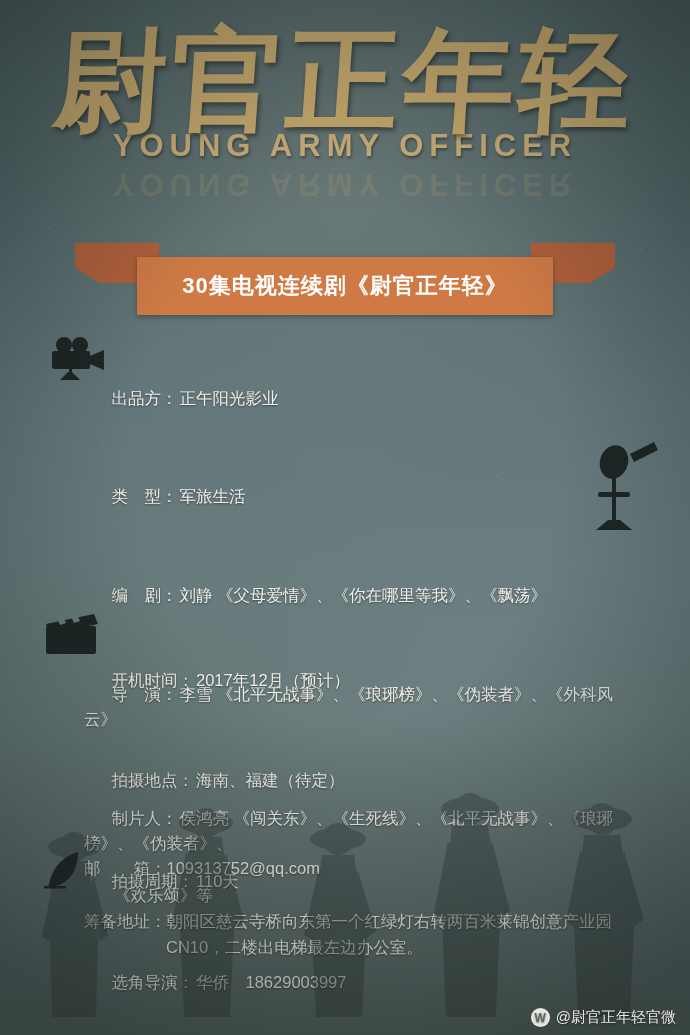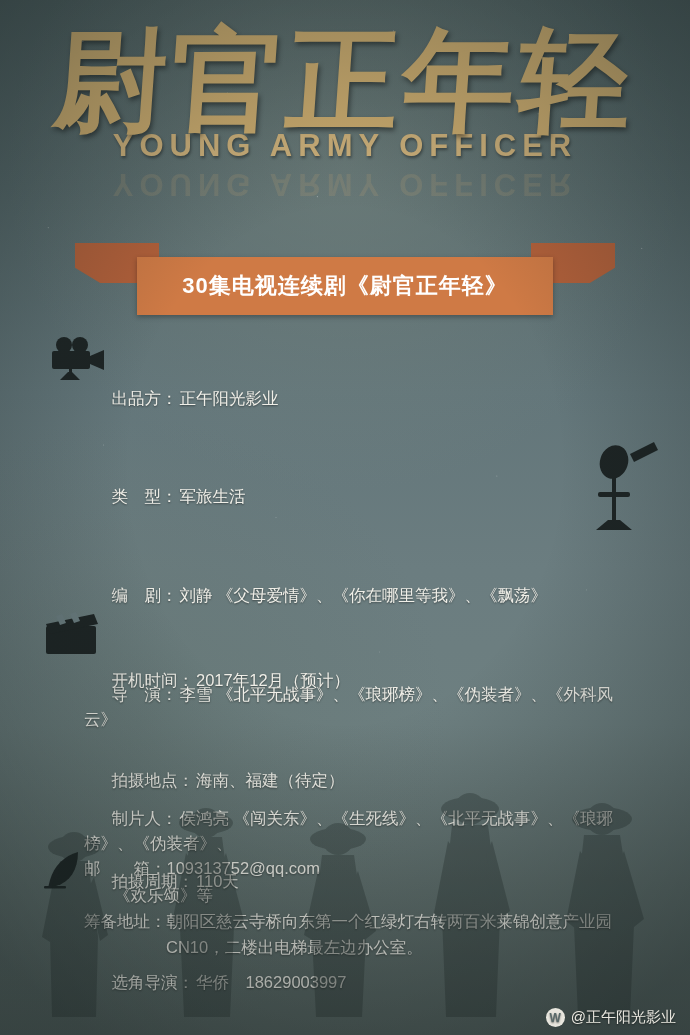--- a/index.html
+++ b/index.html
@@ -364,15 +364,15 @@
         <path d="M18 58 L4 128 L14 136 L28 72 Z"></path>
         <path d="M62 58 L82 126 L72 134 L56 72 Z"></path>
       </g>
     </g>
   </svg>
 
   <div class="vignette"></div>
 
   <div class="watermark">
     <span class="wb-logo">W</span>
-    <span>@正午阳光影业</span>
+    <span>@尉官正年轻官微</span>
   </div>
 </div>
 
 </body></html>

